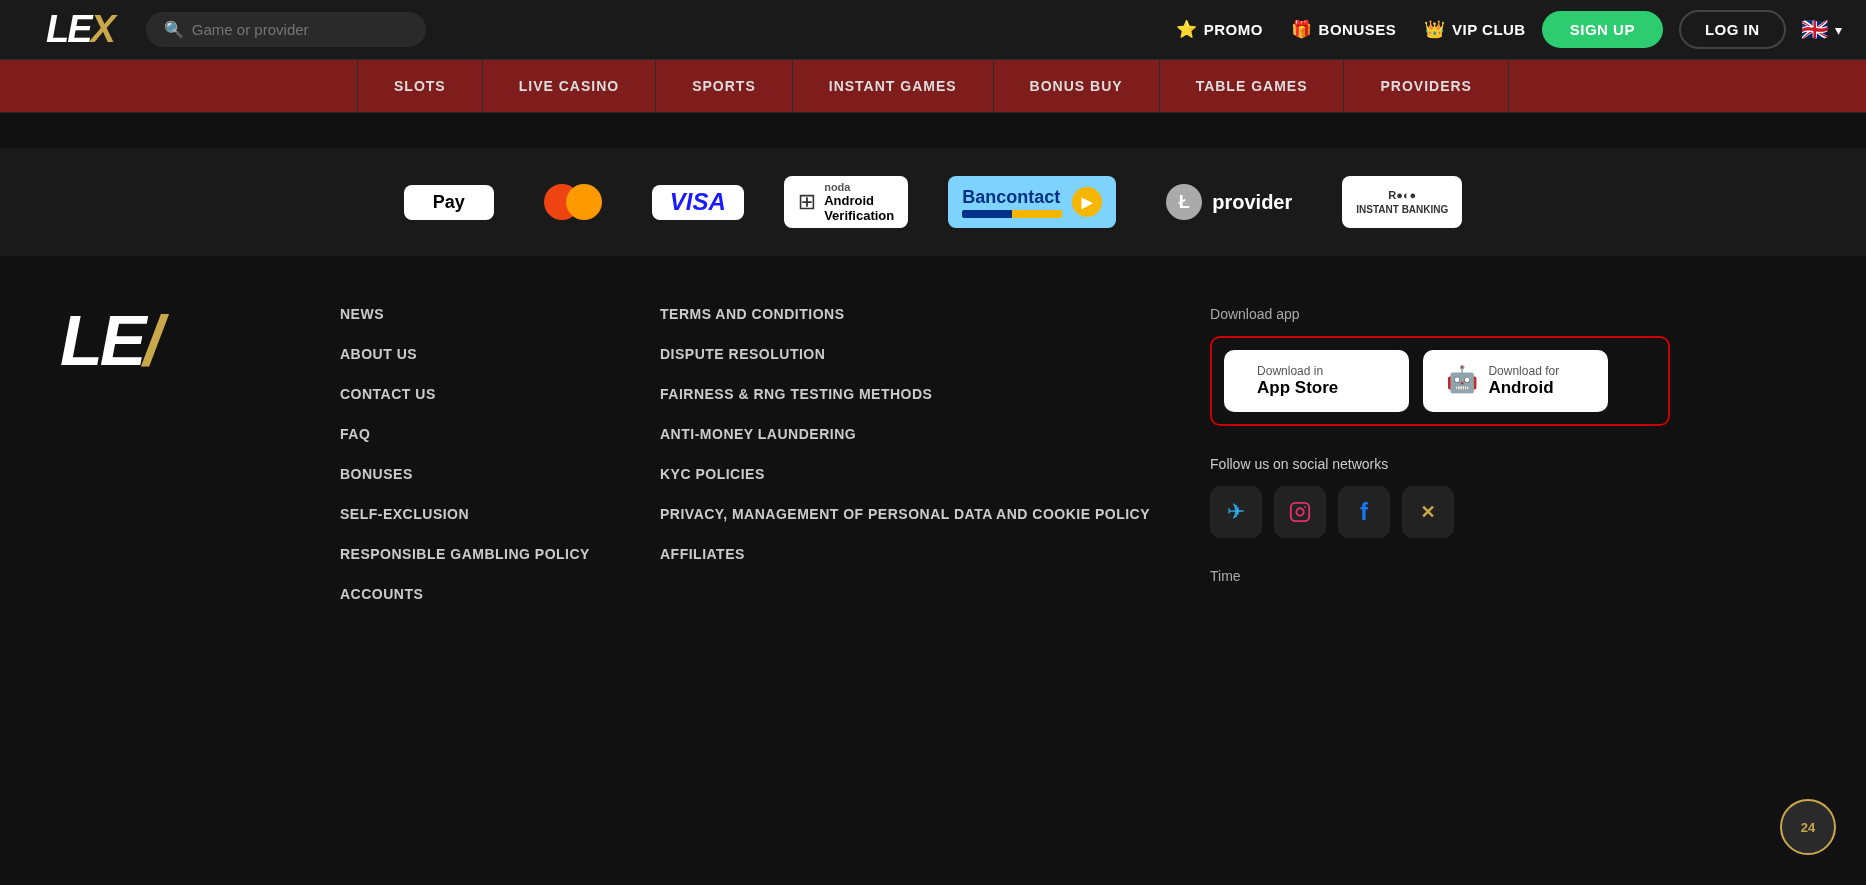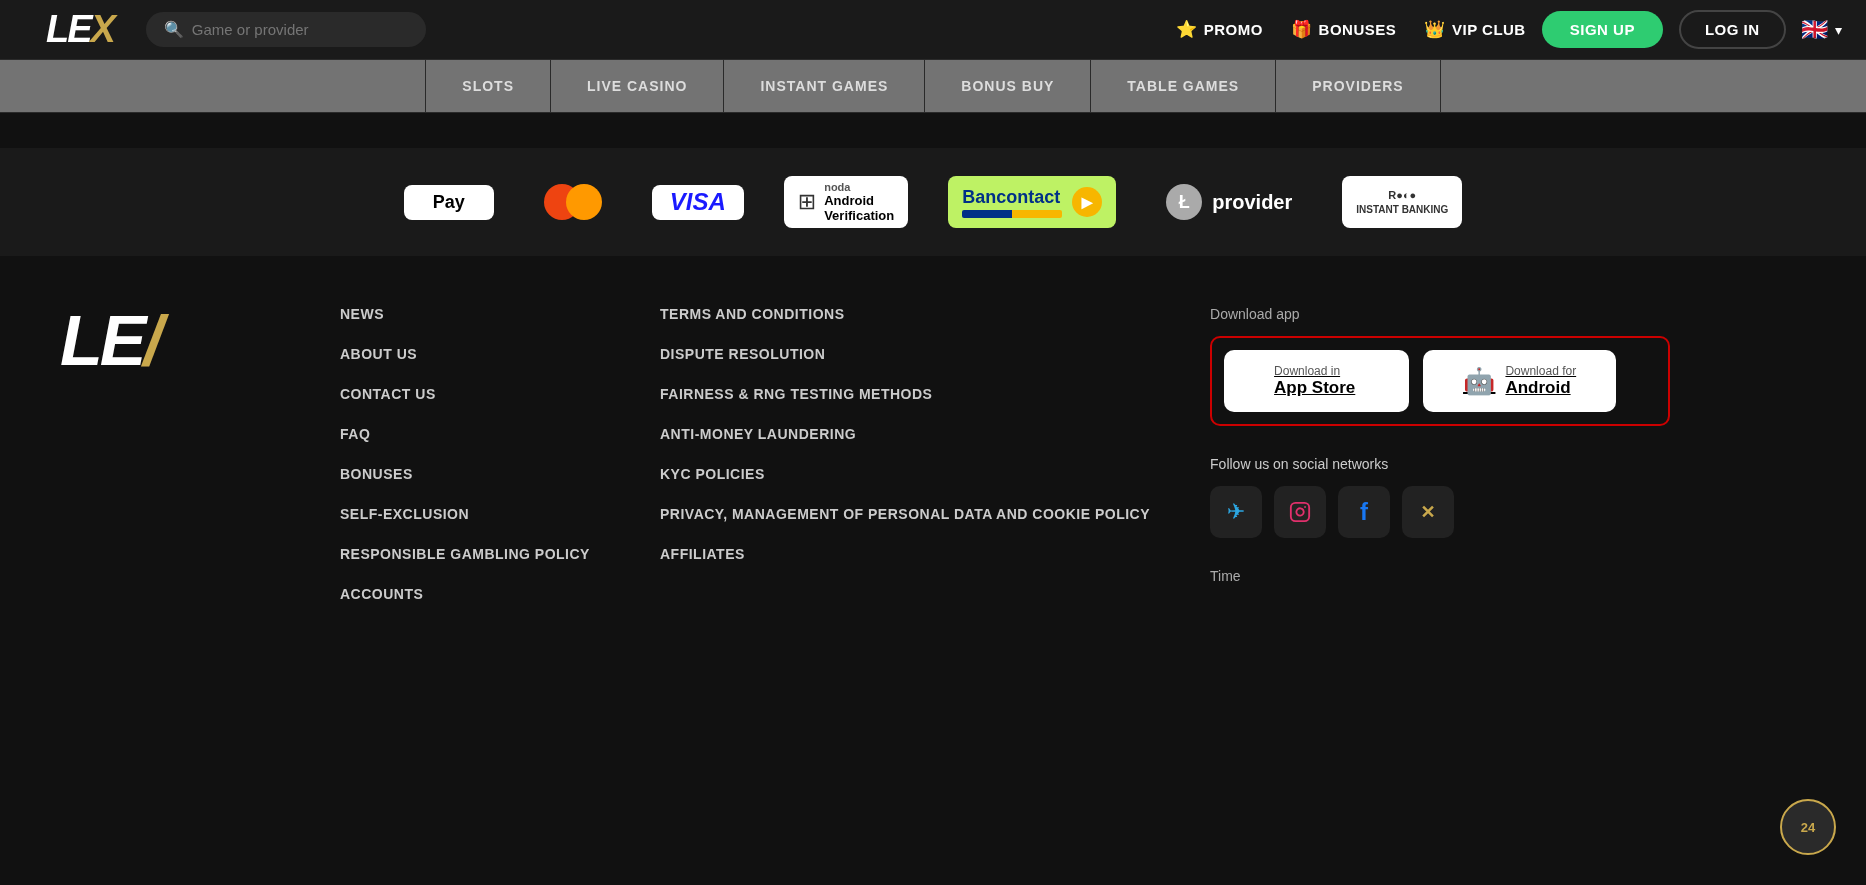--- a/index.html
+++ b/index.html
@@ -88,21 +88,21 @@
       gap: 6px;
       background: none;
       border: none;
       color: #fff;
       cursor: pointer;
       font-size: 14px;
     }
 
     
     .navbar {
-      background: #737373;
+      background: #7f1d1d;
       display: flex;
       align-items: center;
       justify-content: center;
       gap: 0;
       border-bottom: 1px solid #2a2a2a;
     }
     .navbar a {
       color: #ddd;
       text-decoration: none;
       font-size: 14px;
@@ -196,30 +196,28 @@
       display: flex;
       gap: 14px;
       border: 2px solid #c00;
       border-radius: 10px;
       padding: 12px;
       margin-bottom: 30px;
     }
 
     .dl-btn {
       display: flex;
-      align-items: center;
       gap: 10px;
       background: #fff;
       color: #000;
       border: none;
       border-radius: 10px;
-      padding: 14px 40px;
+      padding: 14px 23px;
       cursor: pointer;
       min-width: 185px;
-      text-decoration: underline;
     }
     .dl-btn-icon { font-size: 26px; }
     .dl-btn-text { text-align: left; }
     .dl-btn-small { font-size: 12px; color: #555; }
     .dl-btn-big { font-size: 17px; font-weight: 700; color: #000; }
 
     .social-label {
       color: #ccc;
       font-size: 14px;
       margin-bottom: 14px;
@@ -279,21 +277,21 @@
       align-items: center;
       gap: 8px;
       height: 52px;
     }
     .id-verify-text { font-size: 13px; font-weight: 700; color: #000; }
 
     
     .bancontact-logo {
       display: flex;
       align-items: center;
-      background: #bef264;
+      background: #7dd3fc;
       border-radius: 8px;
       padding: 8px 14px;
       height: 52px;
     }
     .bancontact-stripe { height: 8px; background: linear-gradient(to right, #003087 50%, #f7b600 50%); border-radius: 2px; margin-top: 2px; }
 
     
     .rtp-logo {
       display: flex;
       align-items: center;
@@ -334,20 +332,21 @@
   <button class="btn-login">LOG IN</button>
   <button class="lang-btn">
     <span class="flag-icon">🇬🇧</span>
     <span>▾</span>
   </button>
 </header>
 
 <nav class="navbar">
   <a href="#">SLOTS</a>
   <a href="#">LIVE CASINO</a>
+  <a href="#">SPORTS</a>
   <a href="#">INSTANT GAMES</a>
   <a href="#">BONUS BUY</a>
   <a href="#">TABLE GAMES</a>
   <a href="#">PROVIDERS</a>
 </nav>
 
 <div class="banner-area"></div>
 
 <div class="payment-strip">
   <div class="payment-logo">

